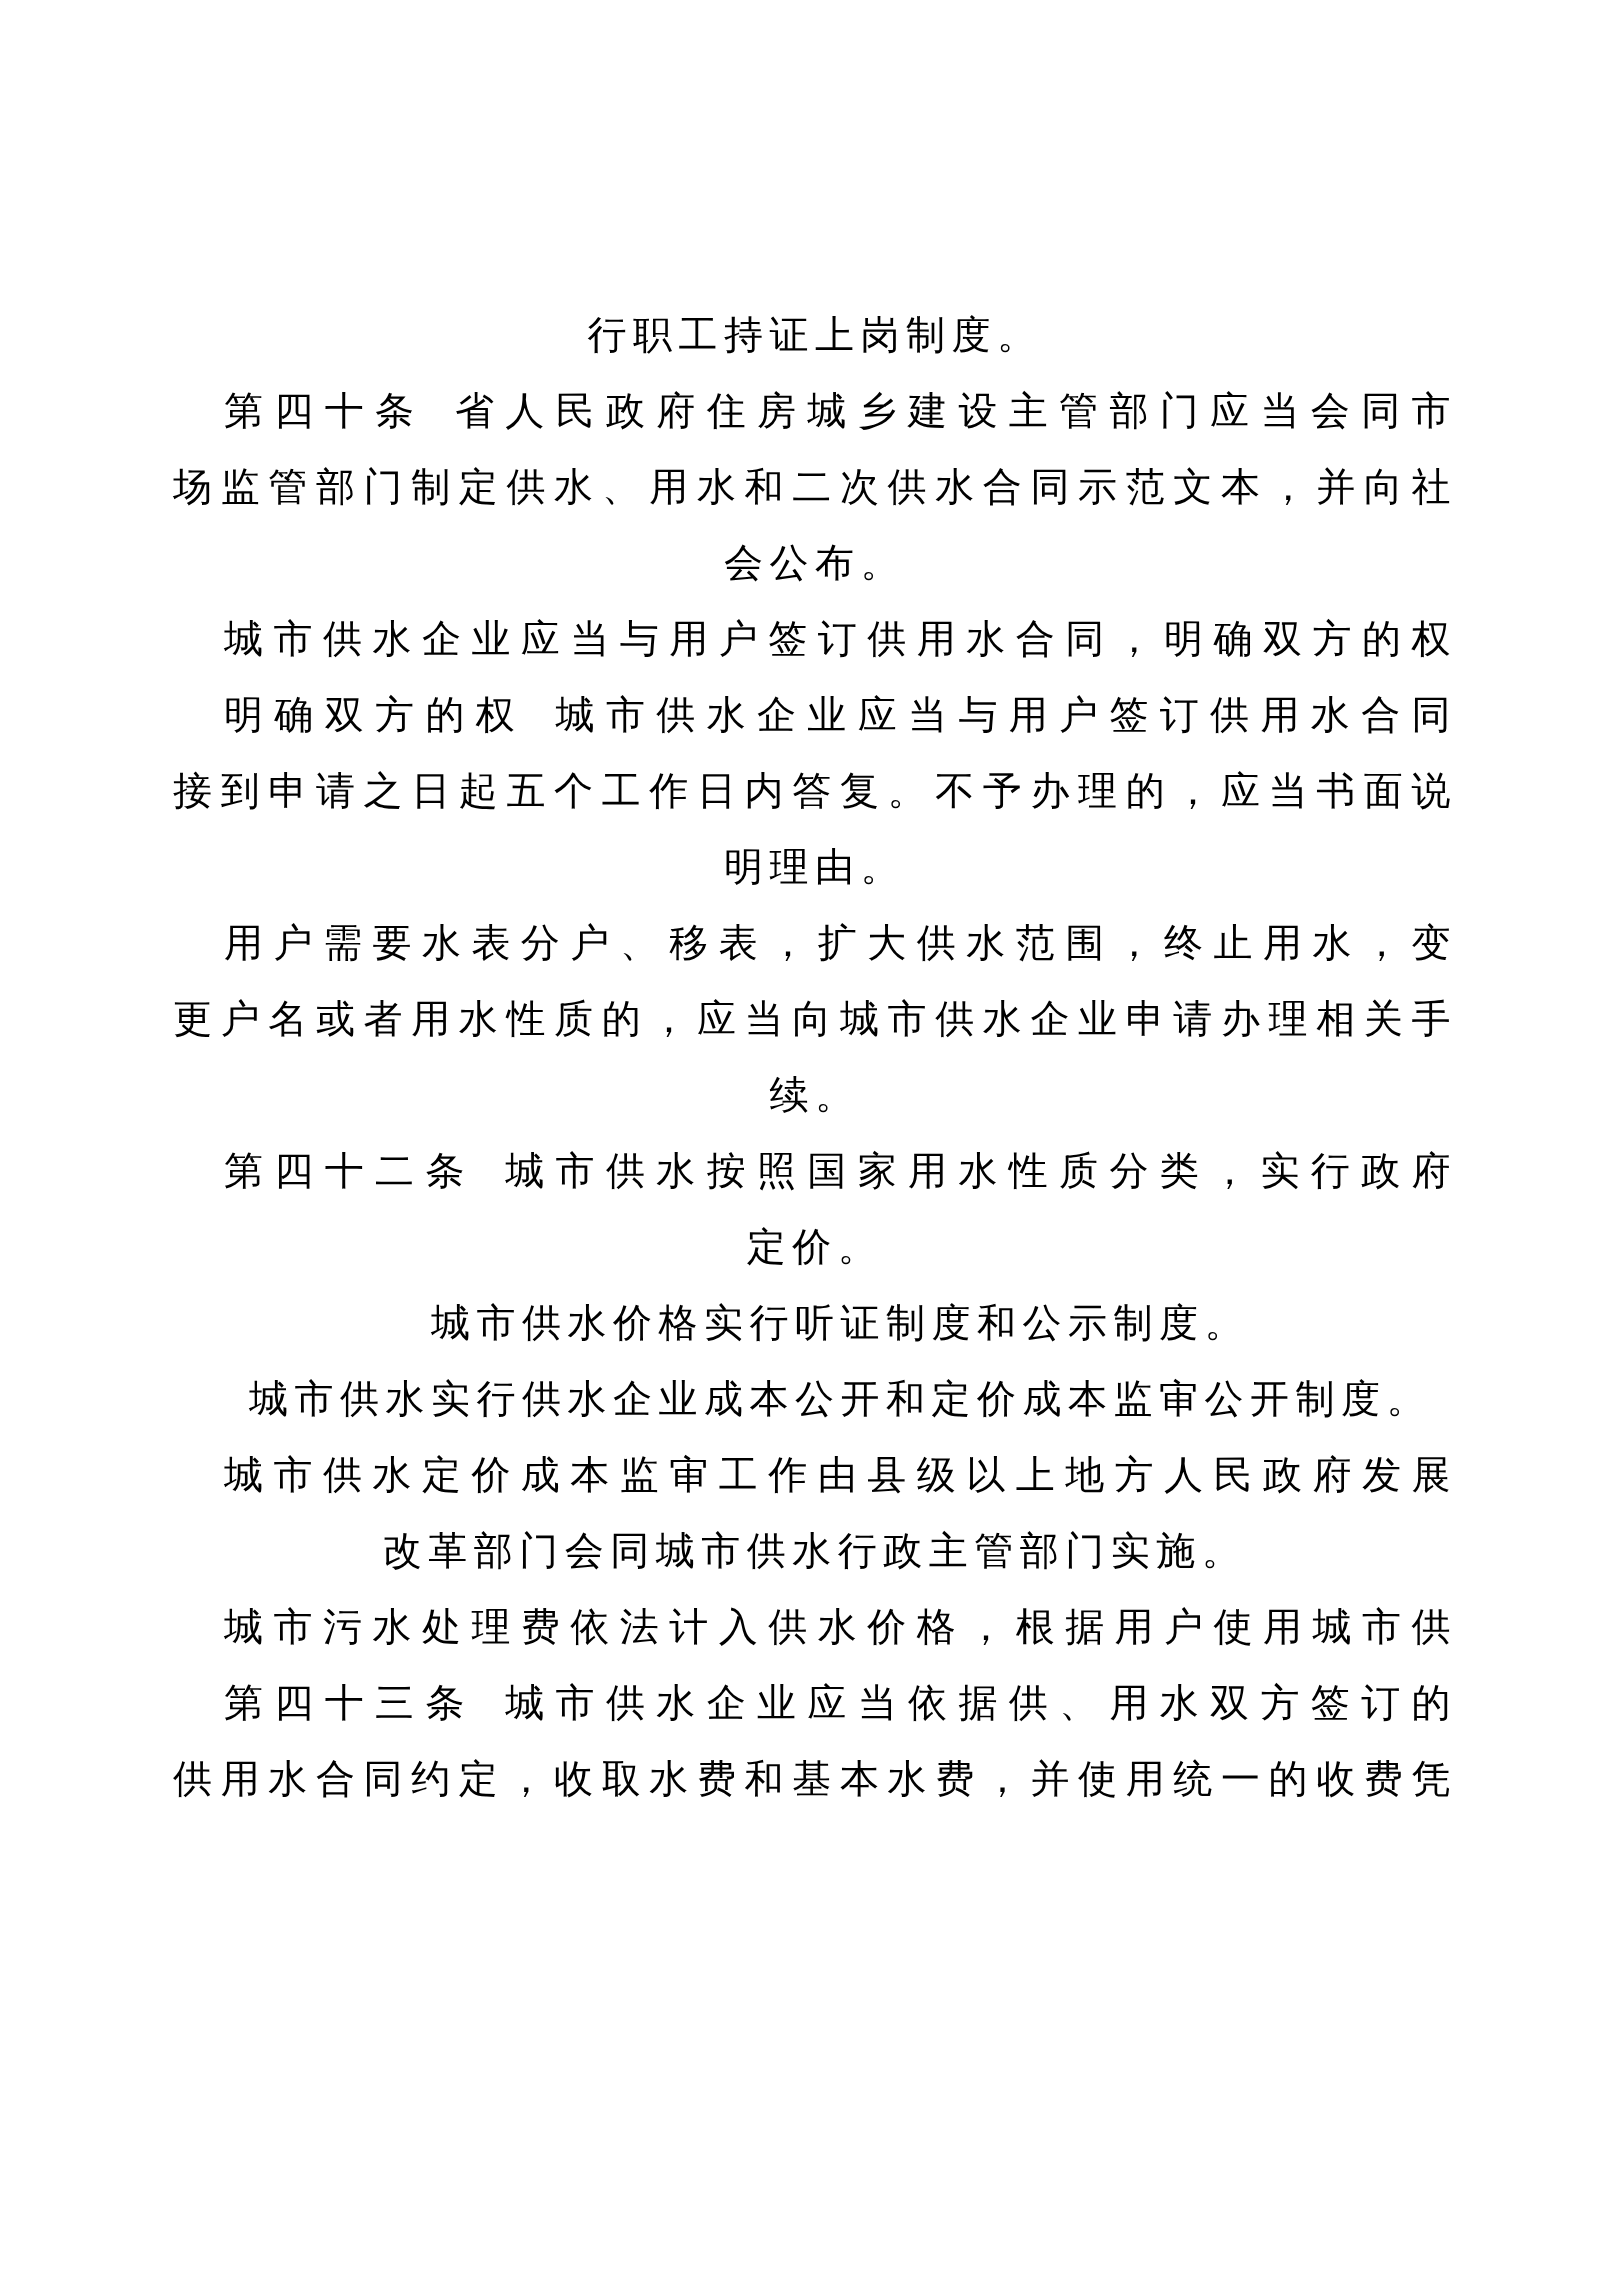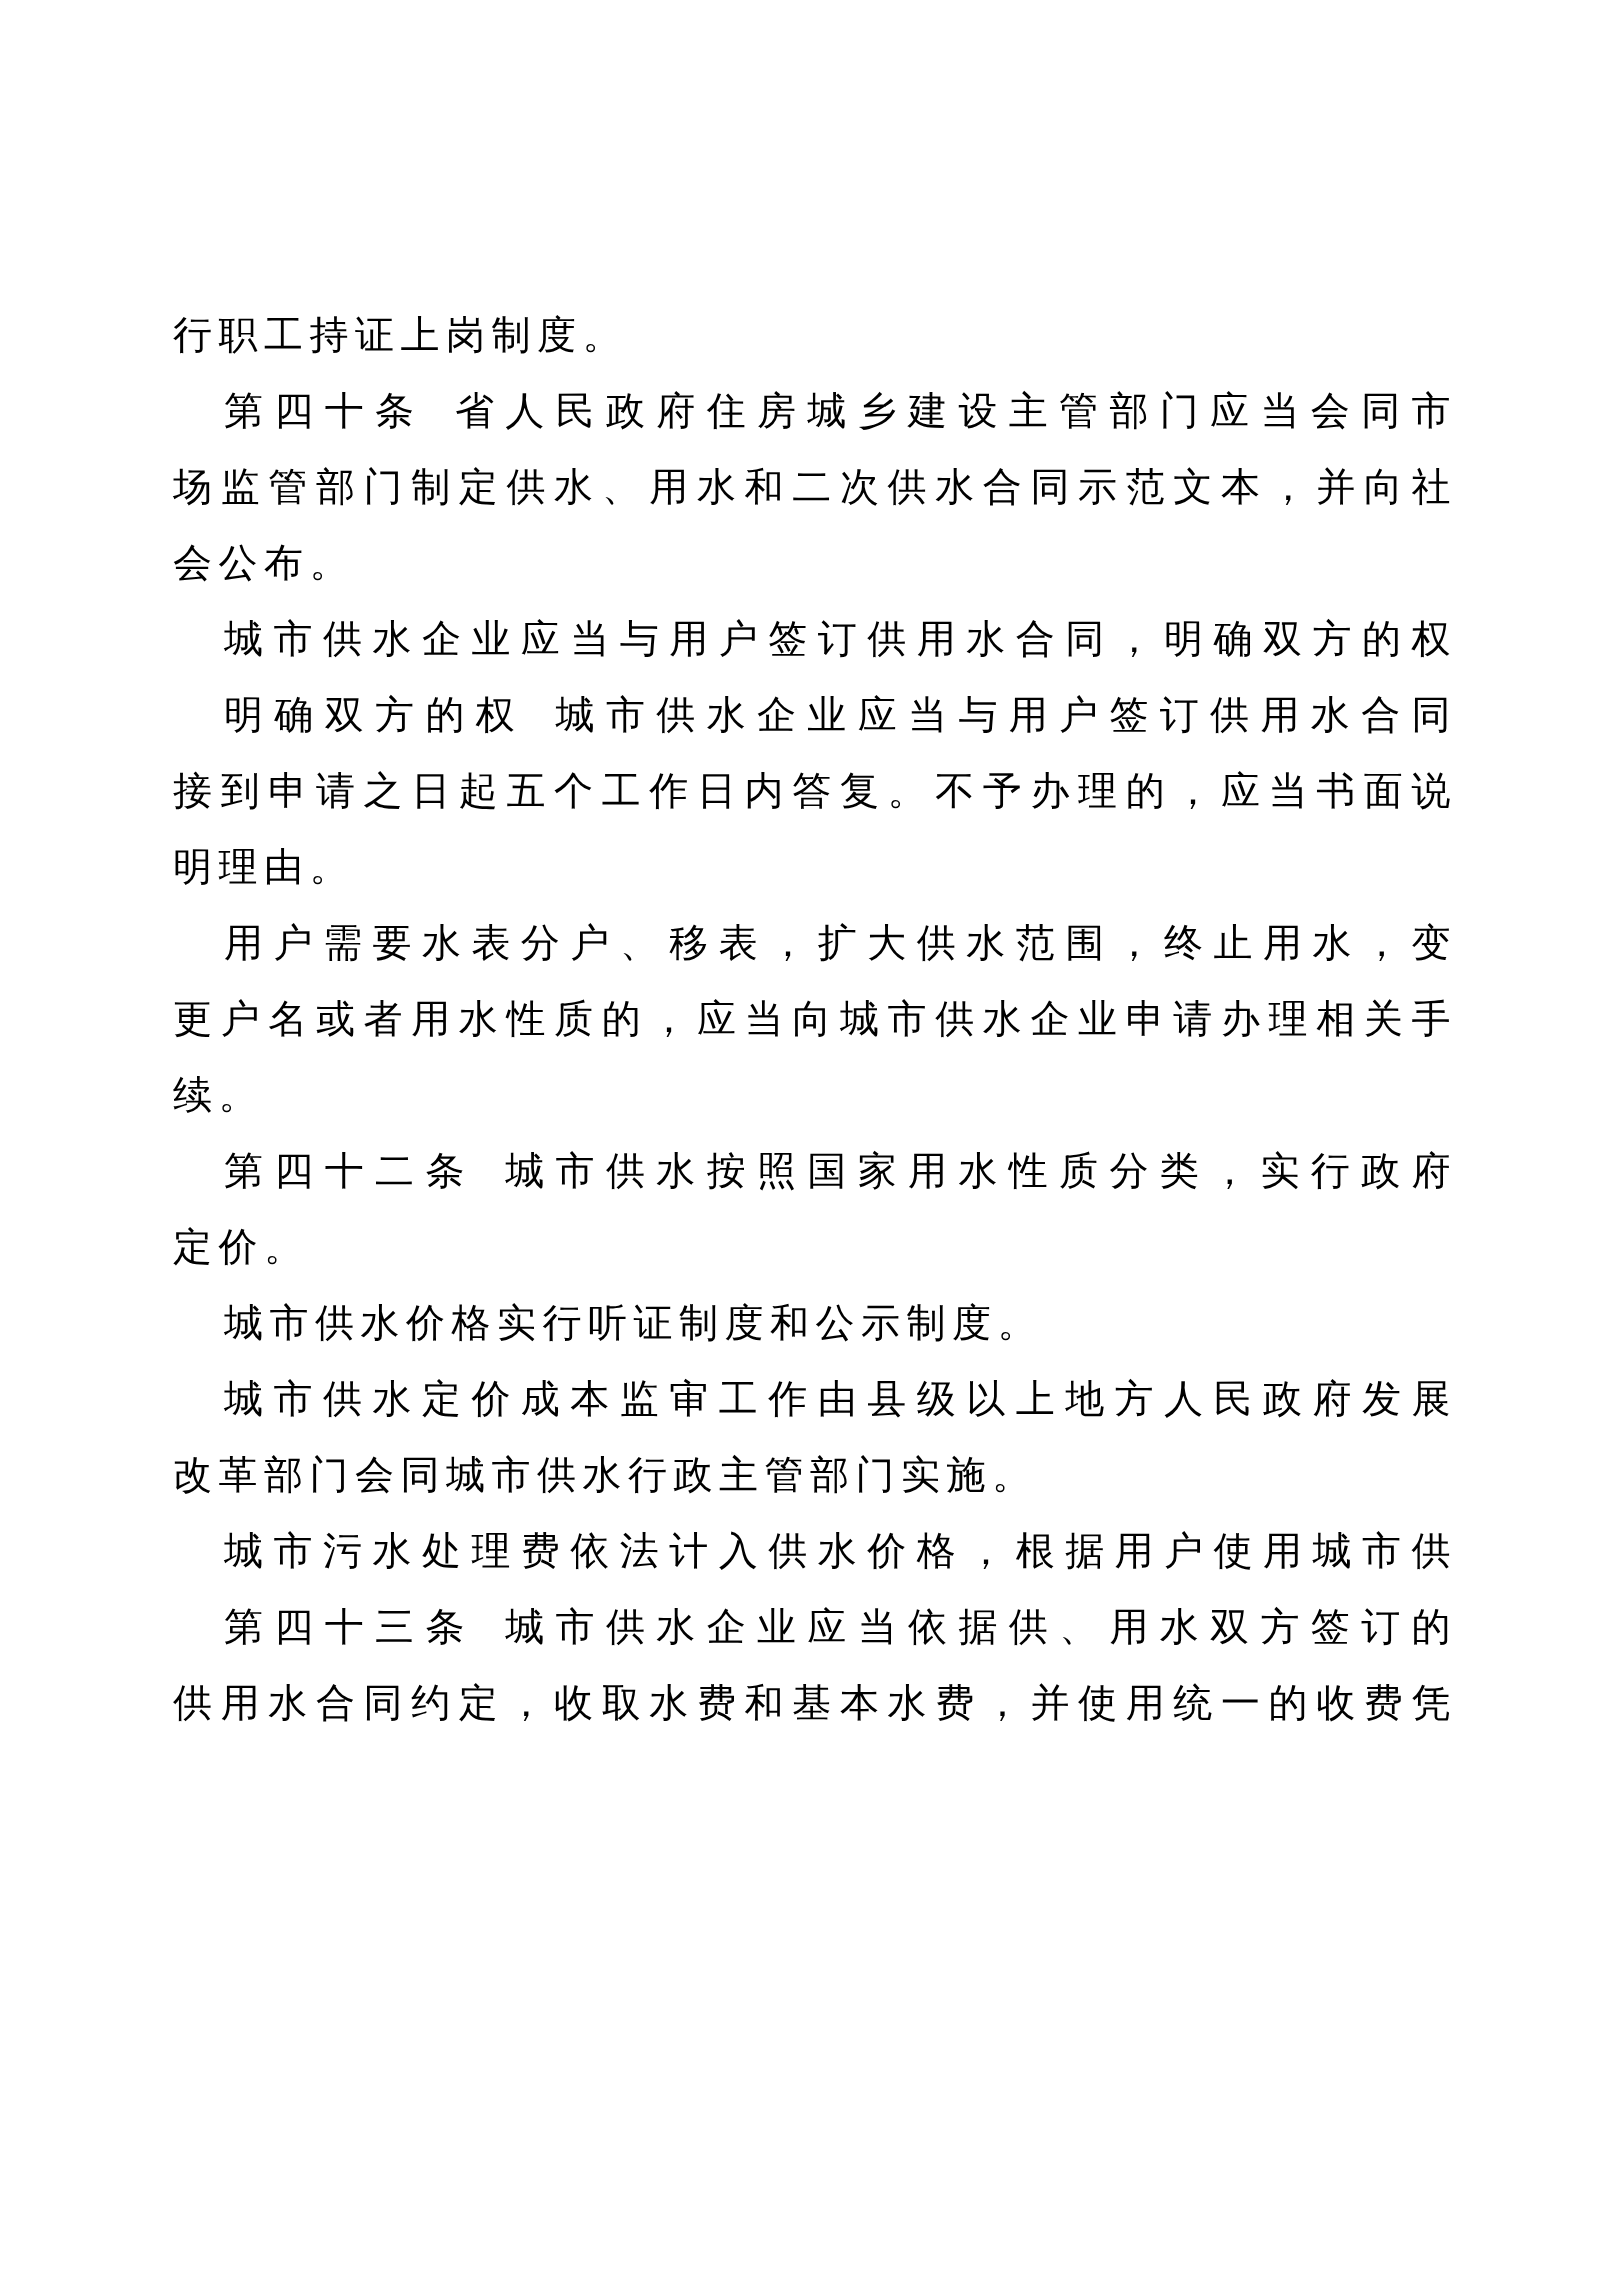--- a/index.html
+++ b/index.html
@@ -18,21 +18,21 @@
     left:173px;
     top:297px;
     width:1284px;
   }
   .line {
     font-size:39px;
     line-height:76px;
     height:76px;
     letter-spacing:6.5px;
     white-space:nowrap;
-    text-align:left;
+    text-align:center;
   }
   .indent { text-indent:51px; }
   .j {
     text-align:justify;
     text-align-last:justify;
     text-justify:distribute;
     white-space:normal;
   }
   .label {
     font-family:"DejaVu Sans","Liberation Sans",sans-serif;
@@ -69,20 +69,21 @@
     <div class="line j">更户名或者用水性质的，应当向城市供水企业申请办理相关手</div>
 
     <div class="line">续。</div>
 
     <div class="line indent j"><span class="label">第四十二条</span><span>城市供水按照国家用水性质分类，实行政府</span></div>
 
     <div class="line">定价。</div>
 
     <div class="line indent">城市供水价格实行听证制度和公示制度。</div>
 
+    <div class="line indent">城市供水实行供水企业成本公开和定价成本监审公开制度。</div>
 
     <div class="line indent j">城市供水定价成本监审工作由县级以上地方人民政府发展</div>
 
     <div class="line">改革部门会同城市供水行政主管部门实施。</div>
 
     <div class="line indent j">城市污水处理费依法计入供水价格，根据用户使用城市供</div>
 
 
     <div class="line indent j"><span class="label">第四十三条</span><span>城市供水企业应当依据供、用水双方签订的</span></div>
 

